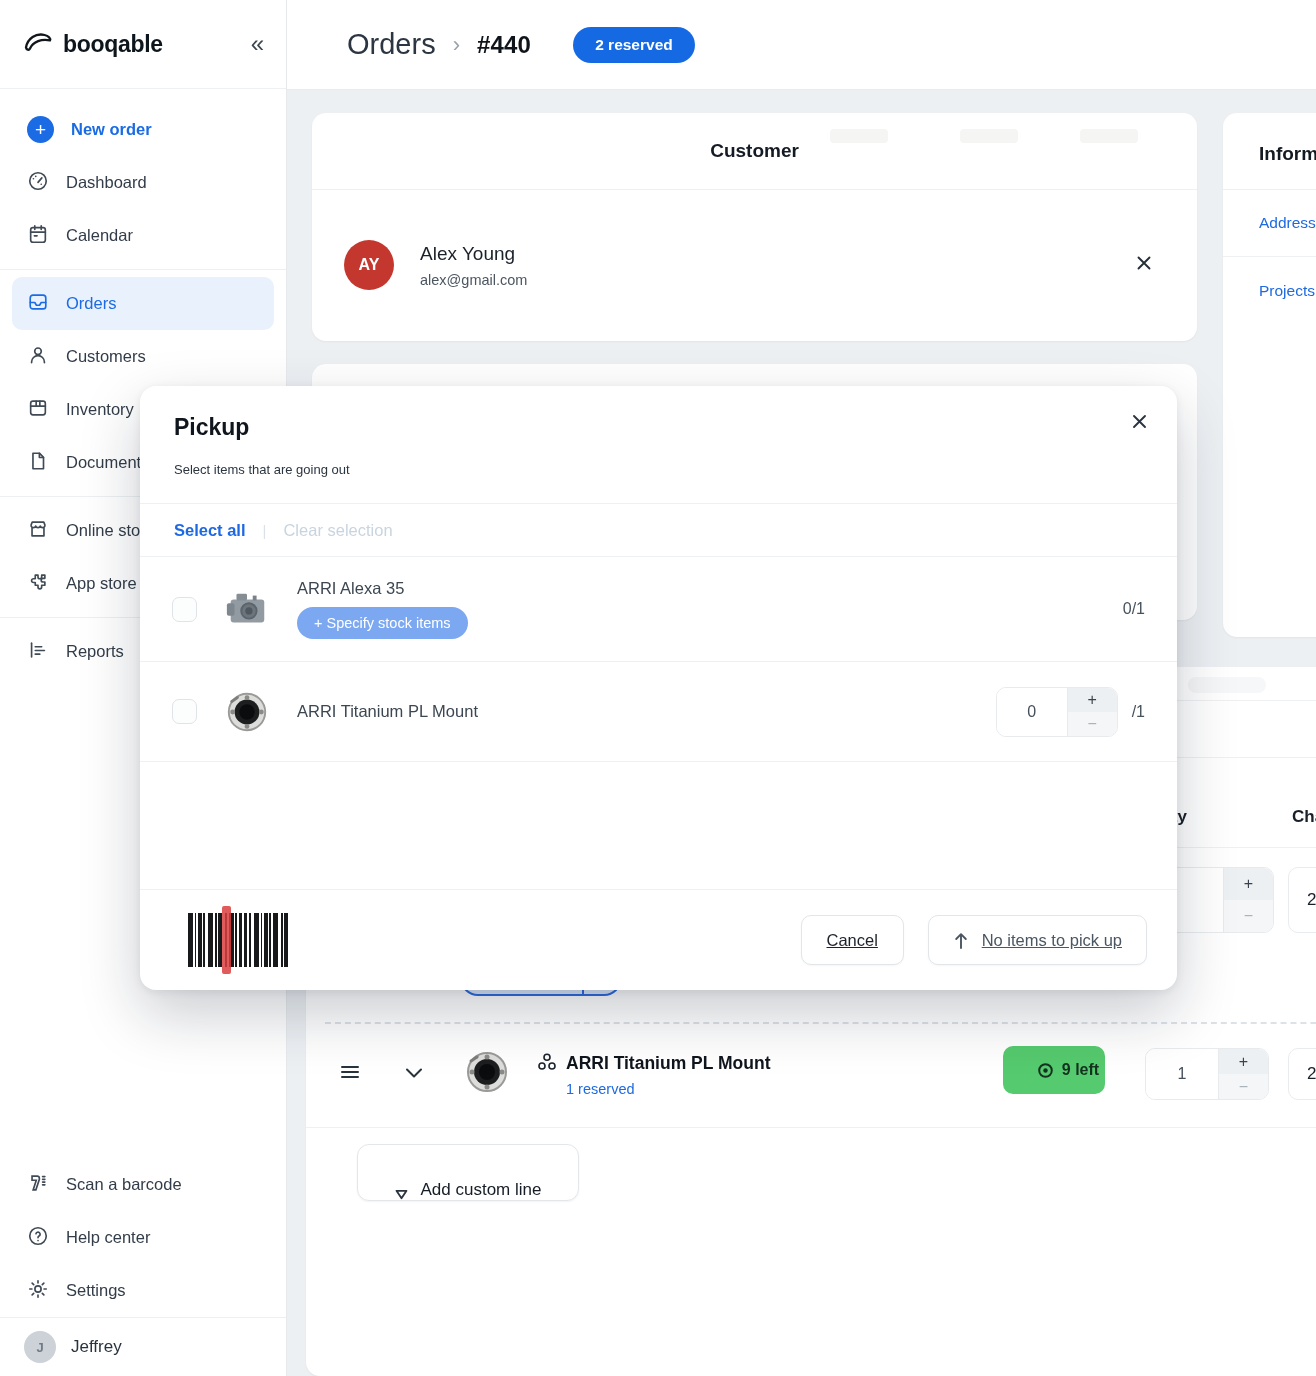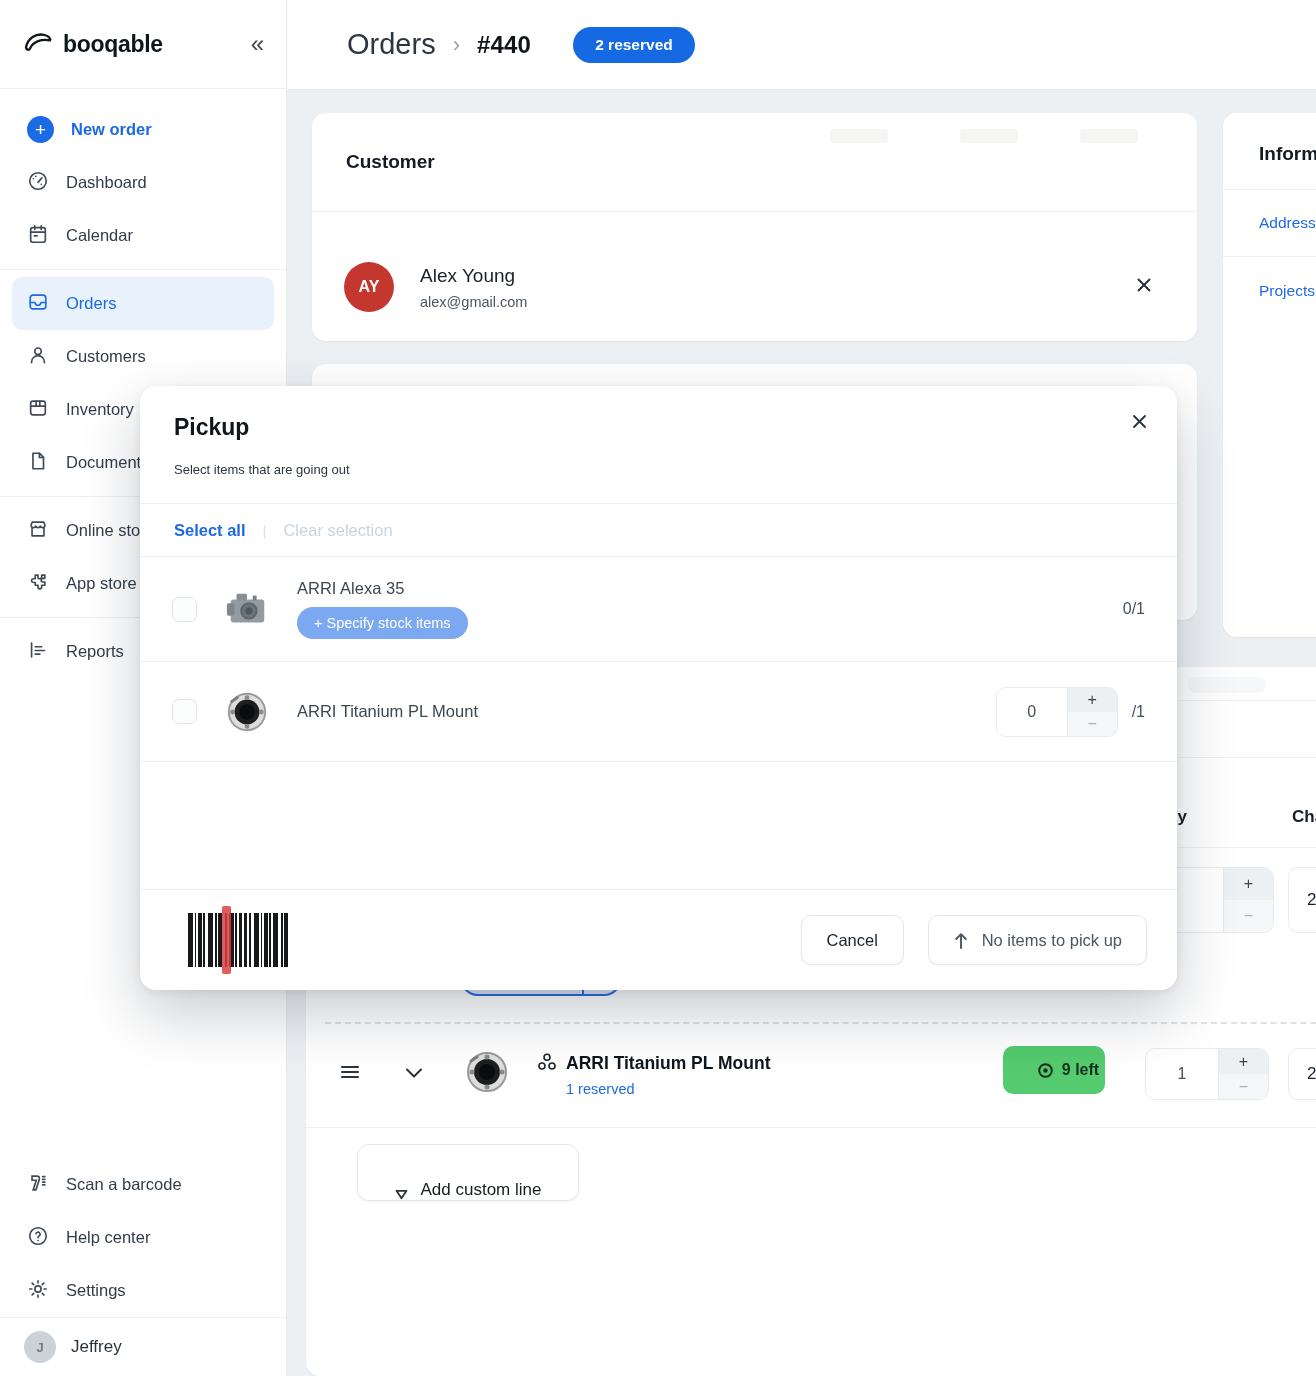--- a/index.html
+++ b/index.html
@@ -33,21 +33,21 @@
                 border-bottom:1px solid #e9ecef; display:flex; align-items:center; padding-left:60px; z-index:20; }
   .crumb-section { font-size:29px; color:#2c3642; }
   .crumb-sep { font-size:22px; color:#99a2ab; margin:0 17px; }
   .crumb-id { font-size:24px; font-weight:800; color:#0f141a; letter-spacing:0.2px; }
   .reserve-badge { margin-left:42px; background:#156ae3; color:#fff; font-size:15.5px; font-weight:700;
                    padding:9px 22px; border-radius:20px; }
 
   
   .card { position:absolute; background:#fff; border-radius:14px; box-shadow:0 1px 2px rgba(16,24,40,.05); z-index:10; }
   .customer-card { left:312px; top:113px; width:885px; height:228px; }
-  .card-head { height:99px; display:flex; align-items:center; padding:0 34px; border-bottom:1px solid #eef0f2; position:relative; }
+  .card-head { height:77px; display:flex; align-items:center; padding:0 34px; border-bottom:1px solid #eef0f2; position:relative;justify-content:center; }
   .card-title { font-size:19px; font-weight:700; color:#151b24; }
   .ghost-pill { position:absolute; top:16px; height:14px; width:58px; background:#f5f5f4; border-radius:4px; }
   .customer-body { display:flex; align-items:center; padding:0 32px; height:150px; }
   .cust-avatar { width:50px; height:50px; border-radius:50%; background:#c4372f; color:#fff; font-size:16px;
                  font-weight:600; display:flex; align-items:center; justify-content:center; flex:none; }
   .cust-name { font-size:19px; color:#1a212b; }
   .cust-email { font-size:14.5px; color:#4c5661; margin-top:7px; }
   .cust-close { margin-left:auto; cursor:pointer; padding-right:12px; }
 
   .mid-card { left:312px; top:364px; width:885px; height:256px; }
@@ -122,21 +122,21 @@
                  padding:8px 17px; border-radius:16px; cursor:pointer; }
   .m-progress { font-size:16px; color:#46525d; }
   .m2-stepper { width:122px; height:50px; margin-right:14px; }
   .m2-stepper .val { width:70px; }
   .modal-footer { position:absolute; left:0; right:0; bottom:0; height:101px; border-top:1px solid #eef0f2;
                   display:flex; align-items:center; padding:0 30px; }
   .barcode { position:relative; width:116px; height:54px; margin-left:18px; display:flex; align-items:stretch; }
   .barcode b { background:#17191b; }
   .scanline { position:absolute; left:34px; top:-7px; bottom:-7px; width:9px; background:rgba(219,62,62,.85); border-radius:2px; }
   .btn { height:50px; border:1px solid #e2e6e9; border-radius:10px; background:#fff; display:flex;
-         align-items:center; justify-content:center; cursor:pointer; box-shadow:0 1px 2px rgba(16,24,40,.04); }
+         align-items:center; justify-content:center; cursor:pointer; box-shadow:0 1px 2px rgba(16,24,40,.04);text-decoration:underline; }
   .cancel-btn { width:103px; margin-left:auto; font-size:16.5px; color:#1b222b; }
   .pickup-btn { margin-left:24px; padding:0 24px; gap:13px; font-size:16.5px; color:#4a5661; }
 </style>
 </head>
 <body>
 
 <div class="page">
 
   <nav class="sidebar">
     <div class="logo-row">

